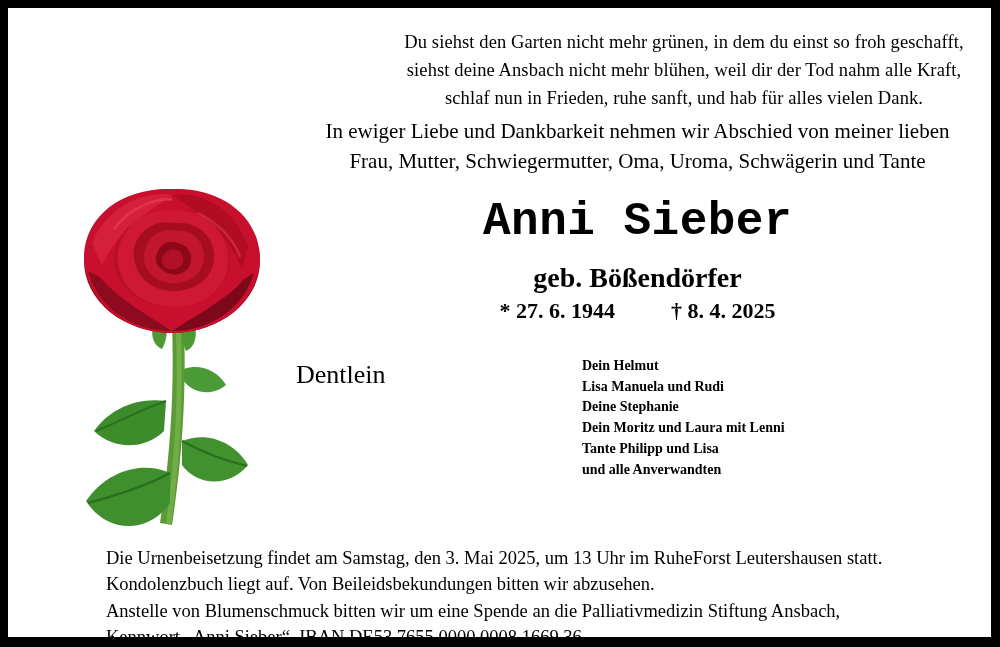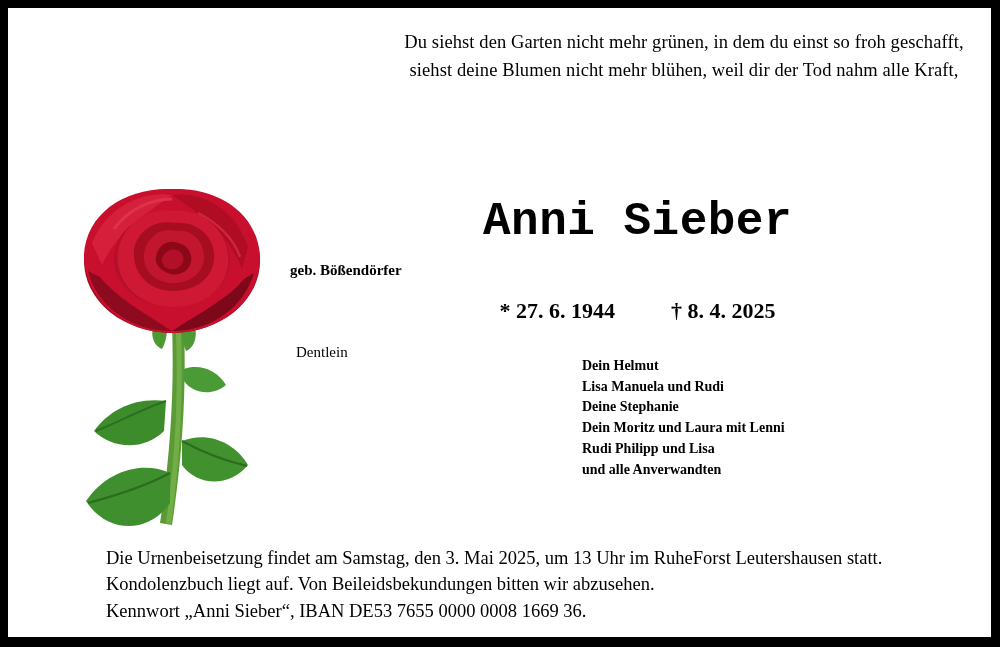--- a/index.html
+++ b/index.html
@@ -95,40 +95,40 @@
     font-size: 46px;
     font-weight: bold;
     letter-spacing: 0.5px;
     font-family: Liberation Mono, monospace;
   }
   .maiden {
     position: absolute;
     left: 282px;
     top: 254px;
     width: 695px;
-    text-align: left;
-    font-size: 15px;
+    text-align: center;
+    font-size: 28px;
     font-weight: bold;
   }
   .dates {
     position: absolute;
     left: 282px;
     top: 290px;
     width: 695px;
     text-align: center;
     font-size: 22px;
     font-weight: bold;
   }
   .dates .born { margin-right: 56px; }
 
   .place {
     position: absolute;
     left: 288px;
-    top: 336px;
-    font-size: 15px;
+    top: 352px;
+    font-size: 26px;
   }
 
   .survivors {
     position: absolute;
     left: 574px;
     top: 348px;
     font-size: 14px;
     font-weight: bold;
     line-height: 1.48;
   }
@@ -192,42 +192,48 @@
         <path d="M108 84 C110 72, 120 66, 130 70 C140 72, 146 82, 142 92 C138 102, 124 104, 116 98 C110 94, 107 90, 108 84 Z" fill="#8c0818"></path>
         <path d="M114 86 C116 78, 124 74, 131 78 C137 82, 137 91, 130 95 C122 99, 113 94, 114 86 Z" fill="#b21029"></path>
 
         <path d="M66 56 C80 36, 104 26, 124 26" stroke="#e0384f" stroke-width="3" fill="none" opacity="0.8"></path>
         <path d="M150 40 C170 50, 186 66, 192 84" stroke="#e0384f" stroke-width="2.5" fill="none" opacity="0.6"></path>
       </svg>
     </div>
 
     <div class="poem">
       <div>Du siehst den Garten nicht mehr grünen, in dem du einst so froh geschafft,</div>
-      <div>siehst deine Blumen nicht mehr blühen, weil dir der Tod nahm alle Kraft,</div>
-    </div>
-
+      <div>siehst deine Ansbach nicht mehr blühen, weil dir der Tod nahm alle Kraft,</div>
+      <div>schlaf nun in Frieden, ruhe sanft, und hab für alles vielen Dank.</div>
+    </div>
+
+    <div class="intro">
+      <div>In ewiger Liebe und Dankbarkeit nehmen wir Abschied von meiner lieben</div>
+      <div>Frau, Mutter, Schwiegermutter, Oma, Uroma, Schwägerin und Tante</div>
+    </div>
 
     <div class="name">Anni Sieber</div>
     <div class="maiden">geb. Bößendörfer</div>
 
     <div class="dates">
       <span class="born">* 27. 6. 1944</span><span class="died">† 8. 4. 2025</span>
     </div>
 
     <div class="place">Dentlein</div>
 
     <div class="survivors">
       <div>Dein Helmut</div>
       <div>Lisa Manuela und Rudi</div>
       <div>Deine Stephanie</div>
       <div>Dein Moritz und Laura mit Lenni</div>
-      <div>Rudi Philipp und Lisa</div>
+      <div>Tante Philipp und Lisa</div>
       <div>und alle Anverwandten</div>
     </div>
 
     <div class="footer">
       <div>Die Urnenbeisetzung findet am Samstag, den 3. Mai 2025, um 13 Uhr im RuheForst Leutershausen statt.</div>
       <div>Kondolenzbuch liegt auf. Von Beileidsbekundungen bitten wir abzusehen.</div>
+      <div>Anstelle von Blumenschmuck bitten wir um eine Spende an die Palliativmedizin Stiftung Ansbach,</div>
       <div>Kennwort „Anni Sieber“, IBAN DE53 7655 0000 0008 1669 36.</div>
     </div>
 
   </div>
 </div>
 
 </body></html>

